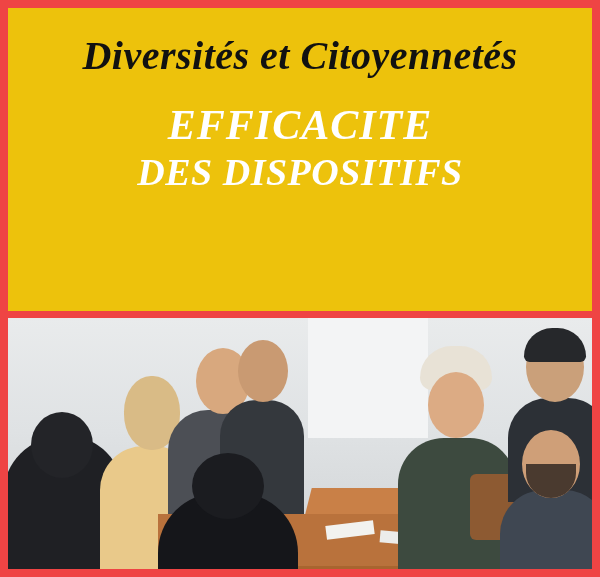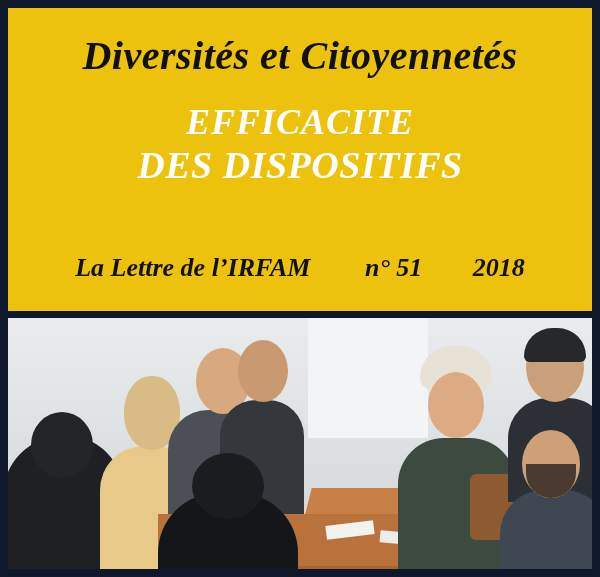--- a/index.html
+++ b/index.html
@@ -11,21 +11,21 @@
     width: 600px;
     height: 577px;
     overflow: hidden;
     font-family: "Liberation Serif", serif;
   }
 
   .cover {
     position: relative;
     width: 600px;
     height: 577px;
-    background: #0f172a;
+    background: #ef4444;
   }
 
   
   .header-block {
     position: absolute;
     left: 8px;
     top: 8px;
     width: 584px;
     height: 303px;
     background: #edc20c;
@@ -54,21 +54,21 @@
     width: 584px;
     text-align: center;
     color: #ffffff;
     font-family: "Liberation Serif", serif;
     font-style: italic;
     font-weight: bold;
     line-height: 1.06;
   }
   .issue-theme .line1 {
     display: block;
-    font-size: 36px;
+    font-size: 42px;
     letter-spacing: 1px;
     font-family: Liberation Serif, serif;
   }
   .issue-theme .line2 {
     display: block;
     font-size: 38px;
     letter-spacing: 0.5px;
     margin-top: 4px;
   }
   .issue-theme .line3 {
@@ -223,25 +223,20 @@
 
   <div class="header-block">
 
     <div class="journal-title">Diversités et Citoyennetés</div>
 
     <div class="issue-theme">
       <span class="line1">EFFICACITE</span>
       <span class="line2">DES DISPOSITIFS</span>
     </div>
 
-    <div class="meta-row">
-      <span class="publisher">La Lettre de l’IRFAM</span>
-      <span class="issue-number">n° 51</span>
-      <span class="year">2018</span>
-    </div>
 
   </div>
 
   <div class="photo">
     <div class="sky"></div>
     <div class="wall-panel"></div>
 
     <div class="person p1">
       <div class="body"></div>
       <div class="head"></div>

